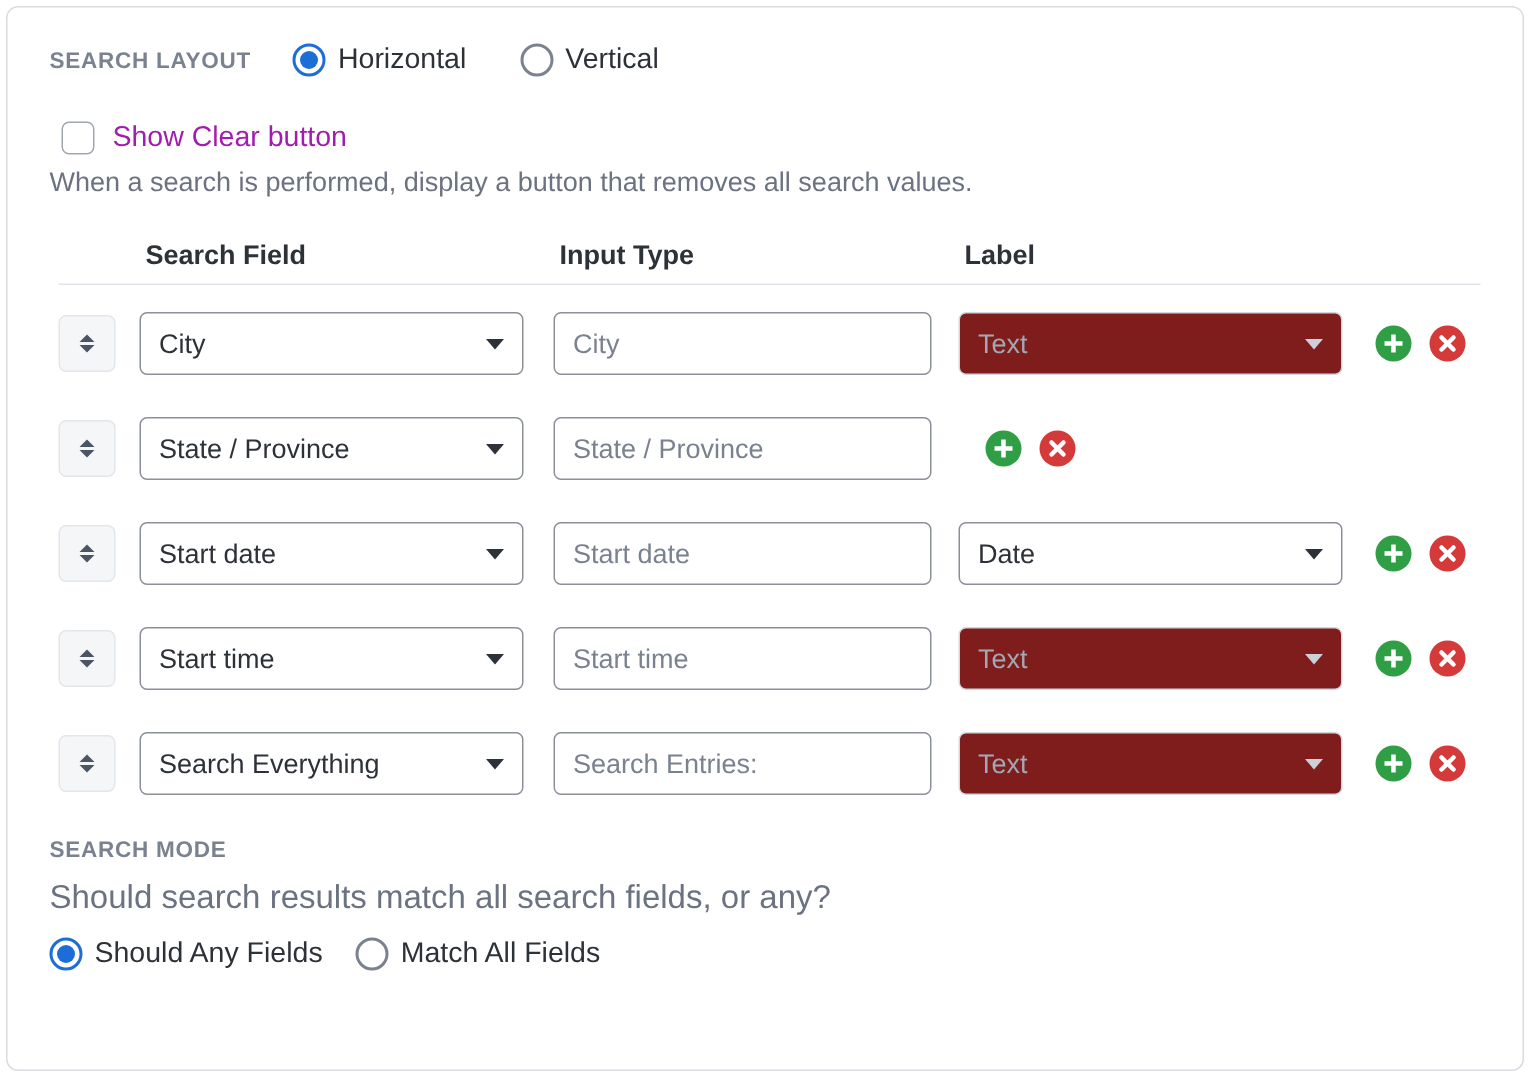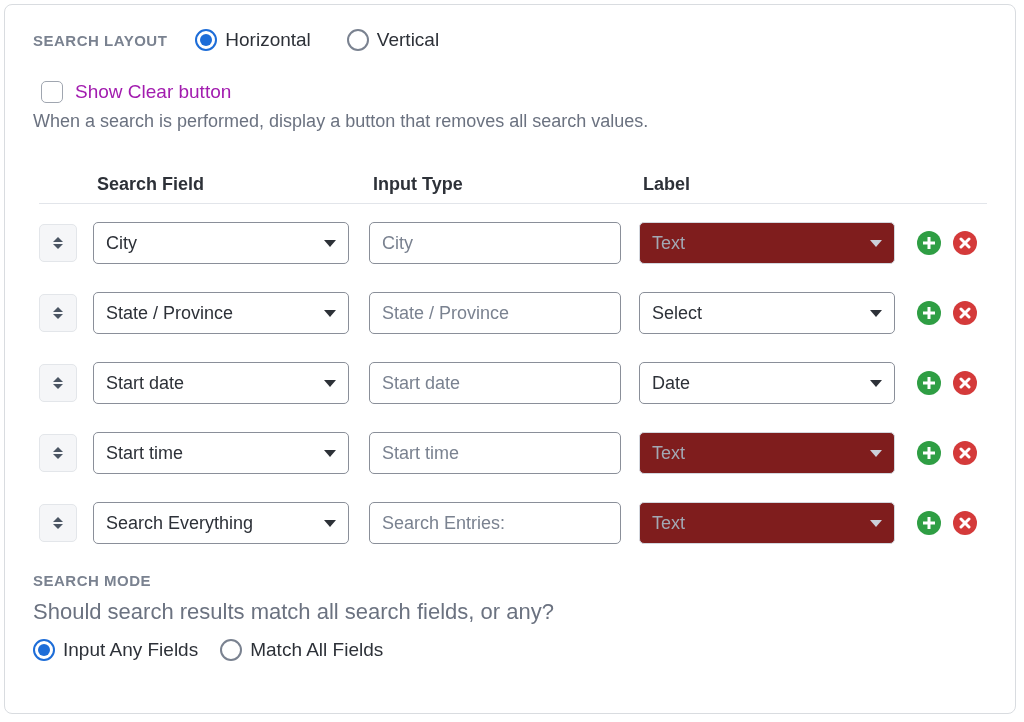--- a/index.html
+++ b/index.html
@@ -74,21 +74,21 @@
       background: #fff;
       cursor: pointer;
     }
     .checkbox-label {
       font-size: 19px;
       color: #a21caf;
     }
     .help-text {
       font-size: 18px;
       color: #6b7280;
-      margin-bottom: 42px;
+      margin-bottom: 28px;
     }
     .table-container { margin-left: 6px; }
     .table-header {
       display: grid;
       grid-template-columns: 52px 276px 270px 260px 100px;
       gap: 0;
       padding-bottom: 8px;
       border-bottom: 1px solid #e2e5ea;
       margin-bottom: 18px;
     }
@@ -283,28 +283,20 @@
           </div>
           <div>
             <div class="select">
               <span>State / Province</span>
               <span class="chev">
                 <span class="chev-down"></span>
               </span>
             </div>
           </div>
           <div><input type="text" class="text-input" value="State / Province" style=""></div>
-          <div>
-            <div class="select">
-              <span>Select</span>
-              <span class="chev">
-                <span class="chev-down"></span>
-              </span>
-            </div>
-          </div>
           <div class="actions">
             <span class="icon-btn icon-add">
               <svg width="14" height="14" viewBox="0 0 14 14">
                 <rect x="5.5" y="1" width="3" height="12" fill="#fff"></rect>
                 <rect x="1" y="5.5" width="12" height="3" fill="#fff"></rect>
               </svg>
             </span>
             <span class="icon-btn icon-remove">
               <svg width="12" height="12" viewBox="0 0 12 12">
                 <line x1="2" y1="2" x2="10" y2="10" stroke="#fff" stroke-width="3" stroke-linecap="round"></line>
@@ -428,21 +420,21 @@
   </div>
 
   <div class="mode-section">
     <div class="section-label">SEARCH MODE</div>
     <div class="mode-help">Should search results match all search fields, or any?</div>
     <div class="mode-radios">
       <div class="radio-item">
         <span class="radio-circle">
             <span class="radio-dot"></span>
           </span>
-        <span class="radio-label">Input Any Fields</span>
+        <span class="radio-label">Should Any Fields</span>
       </div>
       <div class="radio-item">
         <span class="radio-circle unchecked"></span>
         <span class="radio-label">Match All Fields</span>
       </div>
     </div>
   </div>
 
 </div>
 

